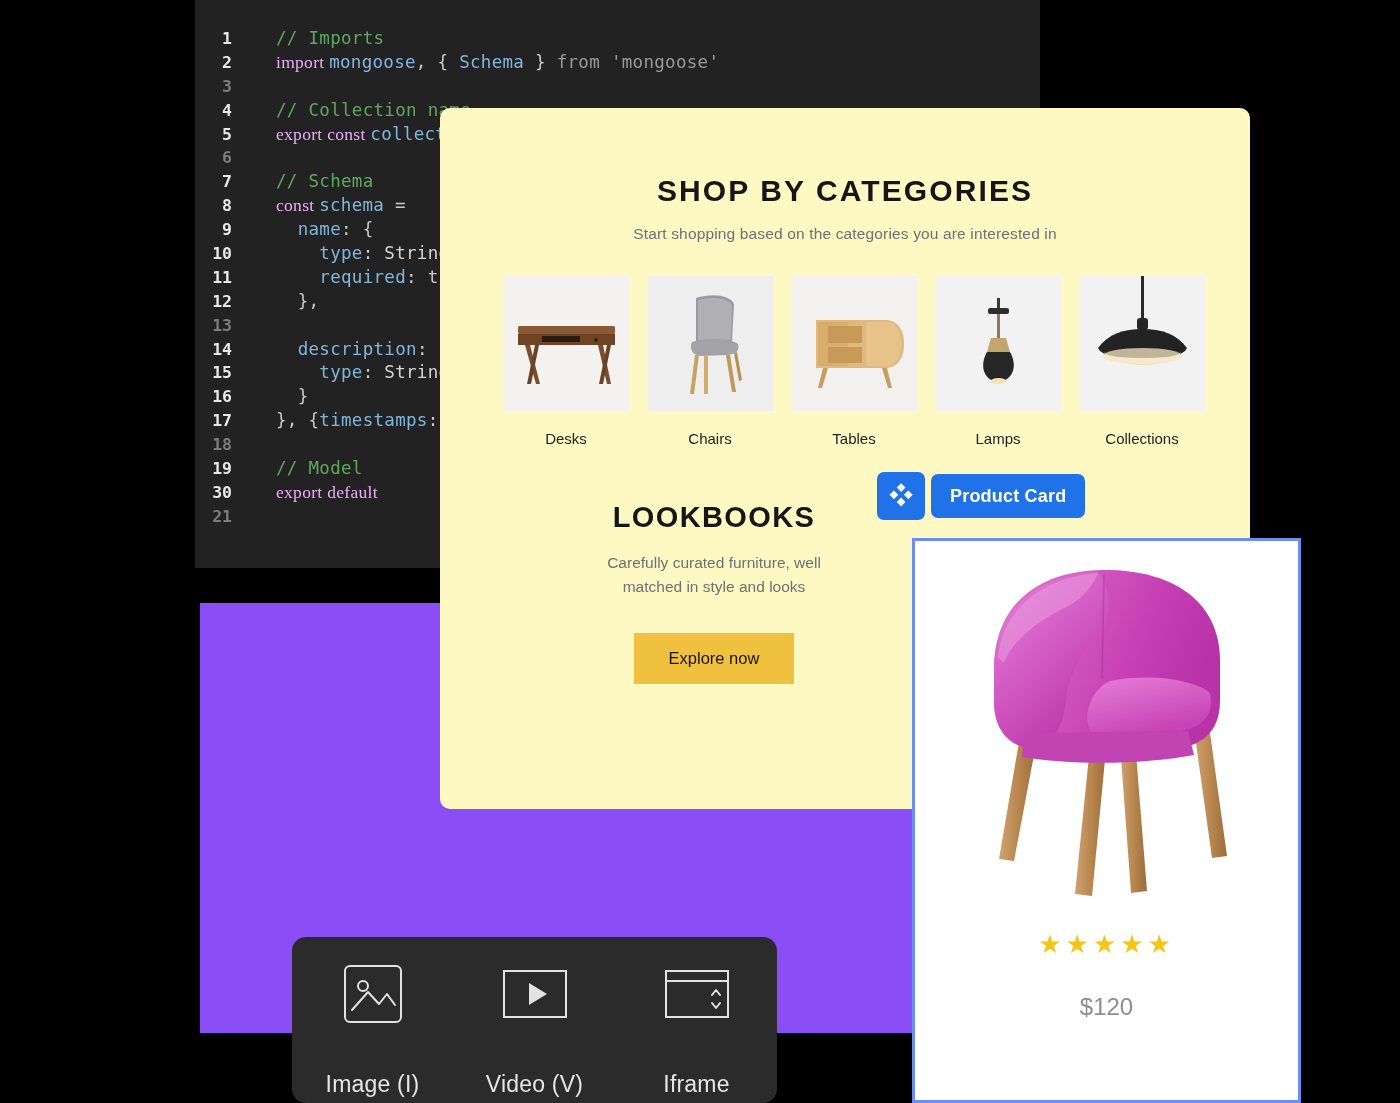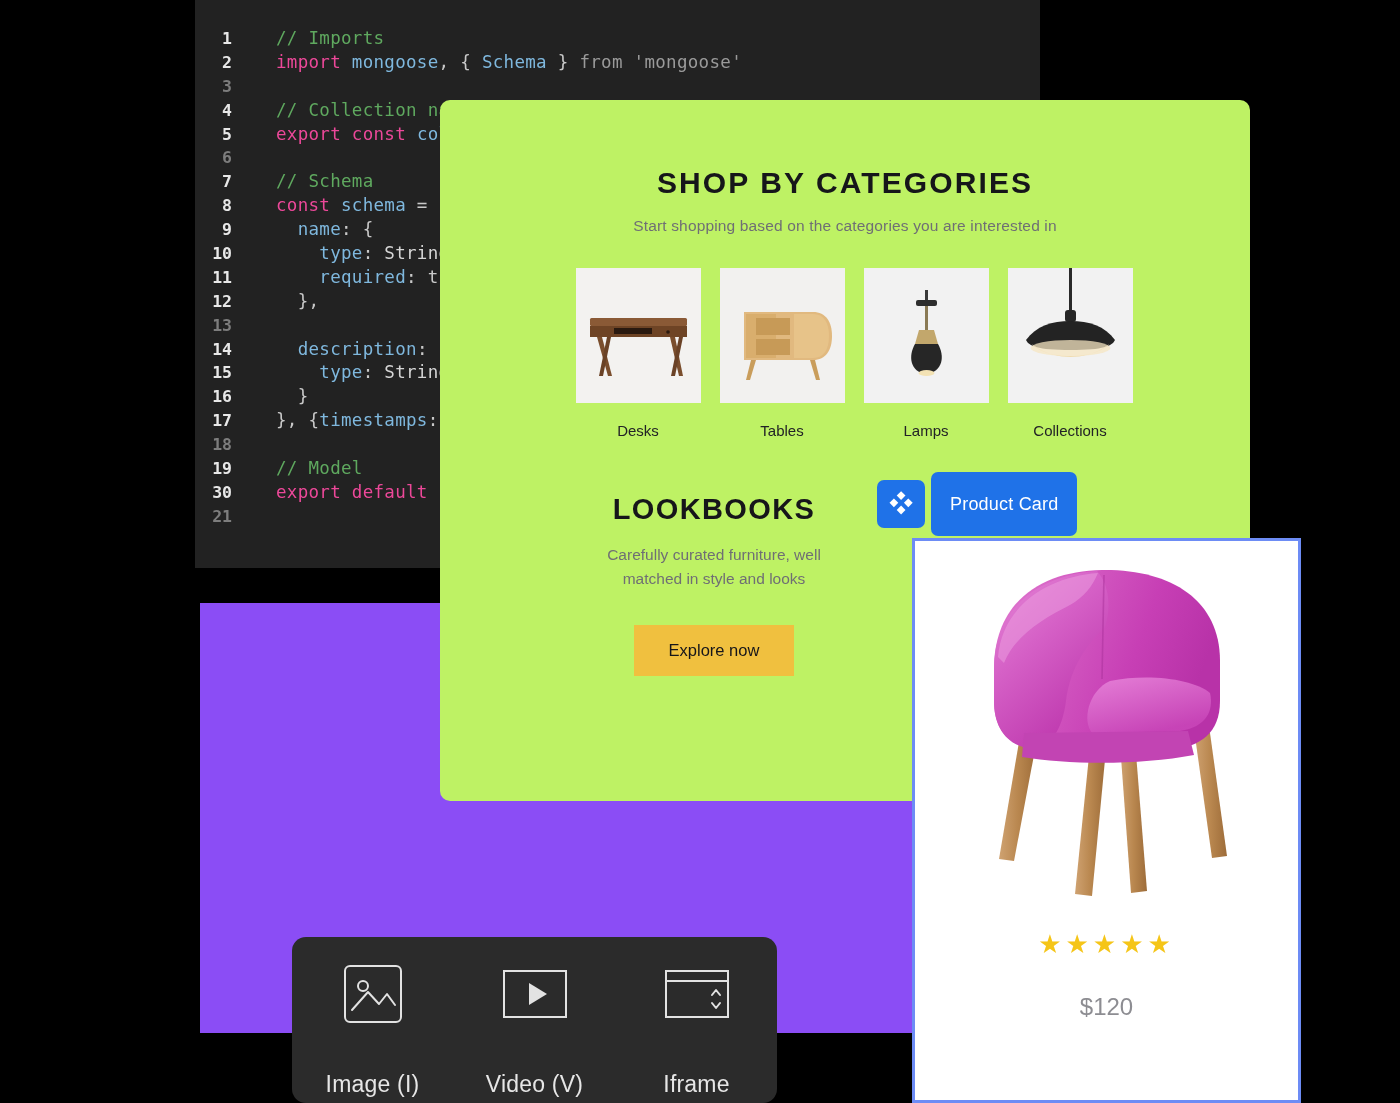--- a/index.html
+++ b/index.html
@@ -46,21 +46,21 @@
     min-width: 55px;
     text-align: right;
     padding-right: 18px;
     color: #7d7d7d;
     font-weight: bold;
     font-size: 16.5px;
   }
   .ln.active { color: #e8e8e8; }
   .code-txt { padding-left: 26px; letter-spacing: 0.3px; }
   .t-com  { color: #5fa95f; }
-  .t-kw   { color: #ec4899; }
+  .t-kw   { color: #f0abfc; font-family: Liberation Serif, serif; }
   .t-var  { color: #7fb8de; }
   .t-pun  { color: #c9c9c9; }
   .t-str  { color: #9a9a9a; }
   .t-prop { color: #7fb8de; }
   .t-plain{ color: #d6d6d6; }
 
   
   #purple-panel {
     position: absolute;
     left: 200px;
@@ -68,24 +68,24 @@
     width: 712px;
     height: 430px;
     background: #8b4df5;
     z-index: 2;
   }
 
   
   #page-panel {
     position: absolute;
     left: 440px;
-    top: 100px;
+    top: 108px;
     width: 810px;
     height: 701px;
-    background: #bef264;
+    background: #fef9c3;
     border-radius: 10px;
     z-index: 3;
     overflow: hidden;
   }
 
   .sec-title {
     text-align: center;
     font-size: 30px;
     font-weight: 700;
     letter-spacing: 2.1px;
@@ -135,28 +135,28 @@
     gap: 6px;
     z-index: 6;
   }
   .badge-icon-box {
     width: 48px; height: 48px;
     background: #1f72e8;
     border-radius: 7px;
     display: flex; align-items: center; justify-content: center;
   }
   .badge-label-box {
-    height: 64px;
+    height: 44px;
     background: #1f72e8;
     border-radius: 7px;
     display: flex; align-items: center;
     padding: 0 19px;
     color: #ffffff;
     font-size: 18px;
-    font-weight: 400;
+    font-weight: 700;
     letter-spacing: 0.2px;
   }
 
   
   .lb-wrap { margin-top: 54px; padding-left: 4px; }
   .lb-title {
     font-size: 29px; font-weight: 700; letter-spacing: 1.4px;
     color: #16161a; text-align: center;
     width: 540px;
   }
@@ -271,20 +271,35 @@
       <rect x="14" y="58" width="97" height="11" fill="#6e4425"></rect>
       <rect x="38" y="60" width="38" height="6" fill="#2a1a10"></rect>
       <circle cx="92" cy="64" r="1.8" fill="#2a1a10"></circle>
       <path d="M21 69 L26 69 L36 108 L32 108 Z" fill="#7a4e2d"></path>
       <path d="M31 69 L35 69 L27 108 L23 108 Z" fill="#6a4226"></path>
       <path d="M94 69 L99 69 L107 108 L103 108 Z" fill="#7a4e2d"></path>
       <path d="M103 69 L107 69 L99 108 L95 108 Z" fill="#6a4226"></path>
     </svg>
           </div>
           <div class="cat-label">Desks</div>
+        </div>
+        <div class="cat-item">
+          <div class="cat-thumb">
+            <svg class="art" viewBox="0 0 125 135">
+      <rect x="0" y="0" width="125" height="135" fill="#eeeeee"></rect>
+      <path d="M48 22 C64 17 82 19 86 28 L84 66 C78 73 56 74 48 69 Z" fill="#9a9a9e"></path>
+      <path d="M50 24 C64 20 80 22 84 29 L83 63 C76 69 58 70 50 66 Z" fill="#b0b0b4"></path>
+      <path d="M44 66 C58 61 82 62 90 68 C92 74 88 78 80 79 L52 80 C44 79 41 72 44 66 Z" fill="#a3a3a7"></path>
+      <path d="M47 79 L51 79 L46 118 L42 118 Z" fill="#c8a264"></path>
+      <path d="M56 80 L60 80 L60 118 L56 118 Z" fill="#d2ab6d"></path>
+      <path d="M78 79 L82 79 L88 116 L84 116 Z" fill="#c09a5d"></path>
+      <path d="M86 77 L89 76 L94 104 L91 105 Z" fill="#b8934f"></path>
+    </svg>
+          </div>
+          <div class="cat-label">Chairs</div>
         </div>
         <div class="cat-item">
           <div class="cat-thumb">
             <svg class="art" viewBox="0 0 125 135">
       <rect x="0" y="0" width="125" height="135" fill="#f2f1ef"></rect>
       <path d="M24 44 L93 44 C106 44 112 54 112 68 C112 82 106 92 93 92 L24 92 Z" fill="#e1b97f"></path>
       <path d="M26 46 L56 46 L56 90 L26 90 Z" fill="#d9ae6d"></path>
       <rect x="36" y="50" width="34" height="17" fill="#c79a57"></rect>
       <rect x="36" y="71" width="34" height="16" fill="#c79a57"></rect>
       <path d="M74 46 L93 46 C104 46 109 55 109 68 C109 81 104 90 93 90 L74 90 Z" fill="#e7c389"></path>

